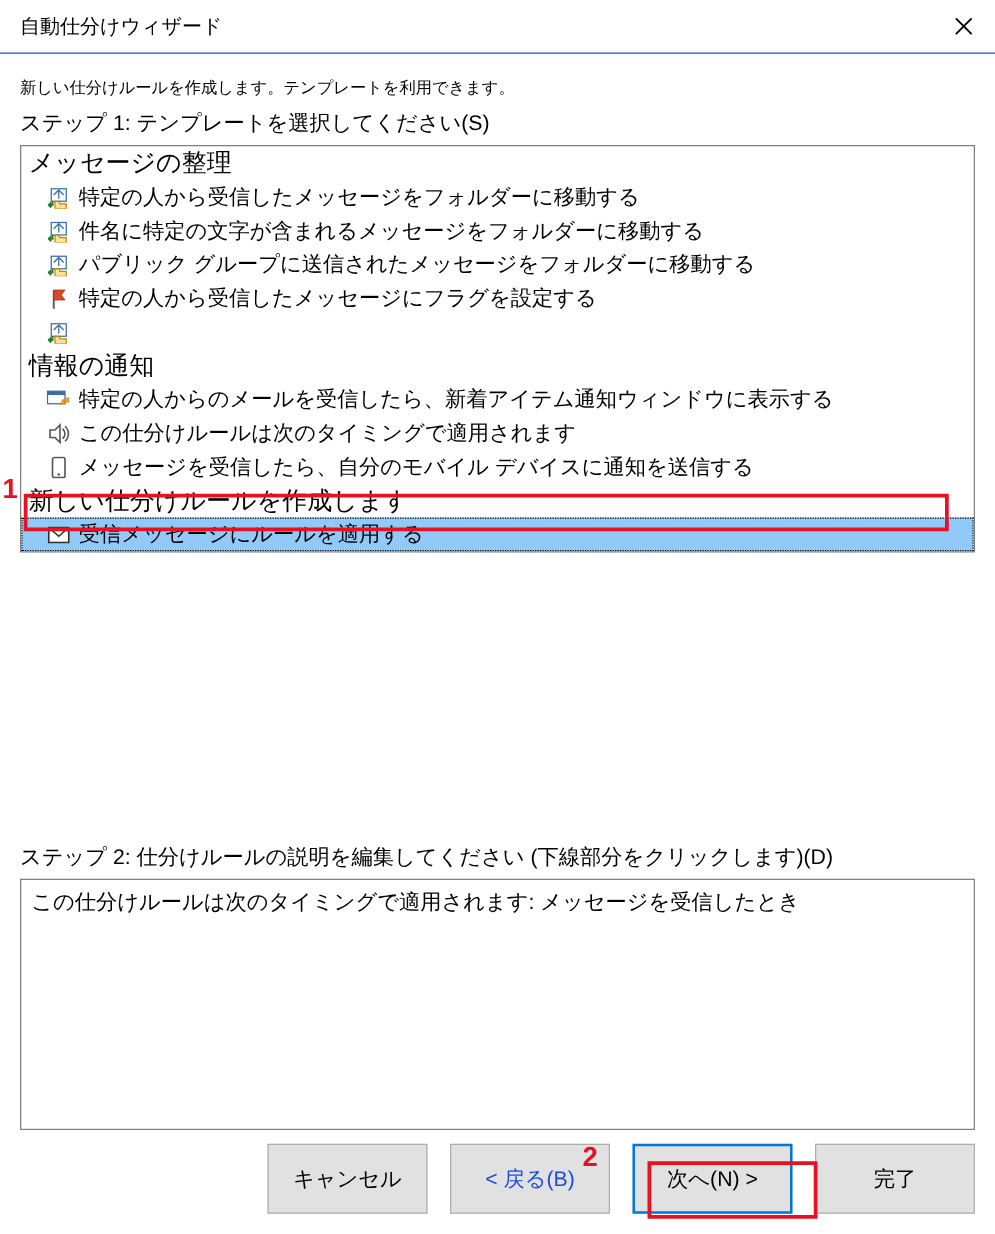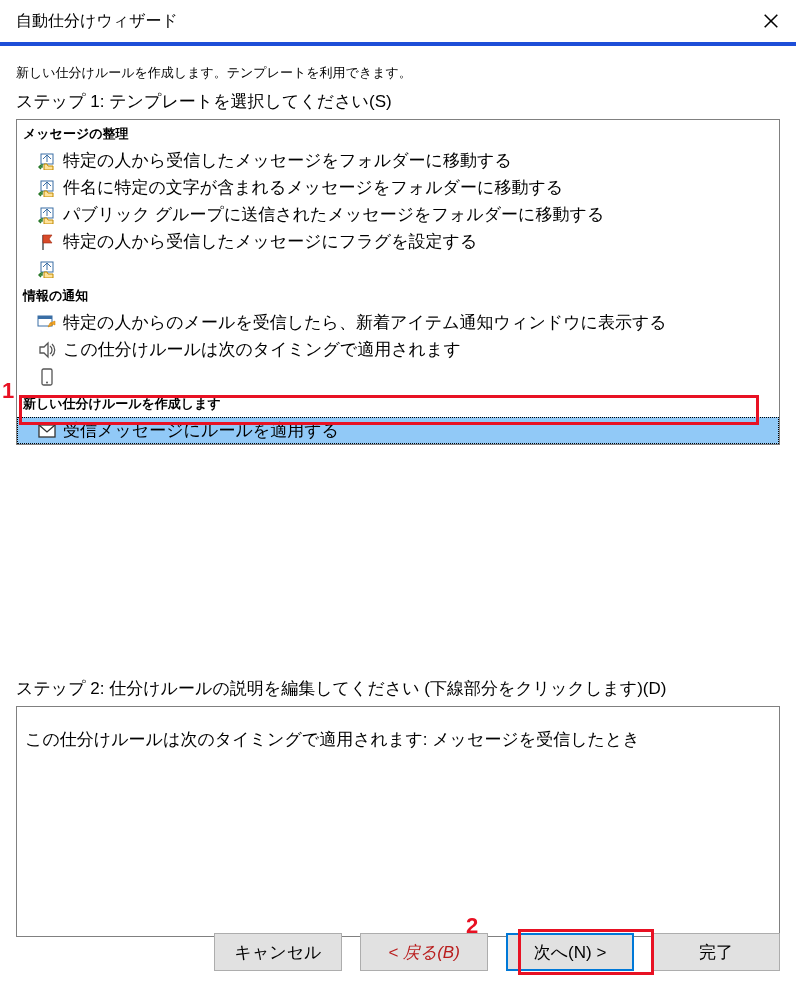--- a/index.html
+++ b/index.html
@@ -18,21 +18,21 @@
   width: 796px;
   height: 987px;
   background: #ffffff;
   box-sizing: border-box;
 }
 .titlebar {
   display: flex;
   align-items: center;
   justify-content: space-between;
   height: 42px;
-  border-bottom: 4px solid #1d4ed8;
+  border-bottom: 1px solid #1d4ed8;
   padding: 0 2px 0 16px;
 }
 .titlebar .title-text {
   font-size: 16px;
 }
 .close-btn {
   width: 46px;
   height: 42px;
   display: flex;
   align-items: center;
@@ -52,22 +52,22 @@
   font-size: 17px;
   margin: 8px 0 6px 0;
 }
 .listbox {
   border: 1px solid #808080;
   height: 324px;
   overflow: hidden;
   background: #fff;
 }
 .group-header {
-  font-weight: bold;
-  font-size: 13px;
+  font-weight: normal;
+  font-size: 20px;
   padding: 2px 6px 1px 6px;
   line-height: 24px;
 }
 .list-item {
   display: flex;
   align-items: center;
   gap: 6px;
   padding: 0px 6px 0 20px;
   height: 27px;
   font-size: 17px;
@@ -91,47 +91,46 @@
 .annot-num {
   position: absolute;
   color: #e81123;
   font-weight: bold;
   font-size: 22px;
   pointer-events: none;
 }
 .desc-box {
   border: 1px solid #808080;
   height: 187px;
-  padding: 21px 8px;
+  padding: 6px 8px;
   font-size: 17px;
   background: #fff;
 }
 .button-row {
   position: absolute;
   bottom: 16px;
   right: 16px;
   display: flex;
   gap: 18px;
   align-items: center;
 }
 .std-btn {
   width: 128px;
-  height: 38px;
+  height: 56px;
   display: flex;
   align-items: center;
   justify-content: center;
   font-size: 17px;
   background: #e1e1e1;
   border: 1px solid #adadad;
   box-sizing: border-box;
   cursor: default;
 }
 .std-btn.disabled {
-  color: #b91c1c;
-  font-style: italic;
+  color: #1d4ed8;
 }
 .std-btn.focused {
   border: 2px solid #0078d7;
 }
 svg { display:block; }
 </style>
 </head>
 <body>
 <div class="dialog">
 
@@ -243,20 +242,21 @@
         <span>この仕分けルールは次のタイミングで適用されます</span>
       </div>
 
       <div class="list-item">
         <span class="ico">
           <svg width="14" height="18" viewBox="0 0 14 18">
             <rect x="2" y="1" width="10" height="16" rx="1.5" fill="#fff" stroke="#555" stroke-width="1.3"></rect>
             <circle cx="7" cy="14.5" r="1" fill="#555"></circle>
           </svg>
         </span>
+        <span>メッセージを受信したら、自分のモバイル デバイスに通知を送信する</span>
       </div>
 
       <div class="group-header">新しい仕分けルールを作成します</div>
 
       <div class="list-item selected">
         <span class="ico">
           <svg width="18" height="14" viewBox="0 0 18 14">
             <rect x="1" y="1" width="16" height="12" fill="#fff" stroke="#333" stroke-width="1.3"></rect>
             <polyline points="1,1 9,8 17,1" fill="none" stroke="#333" stroke-width="1.3"></polyline>
           </svg>

